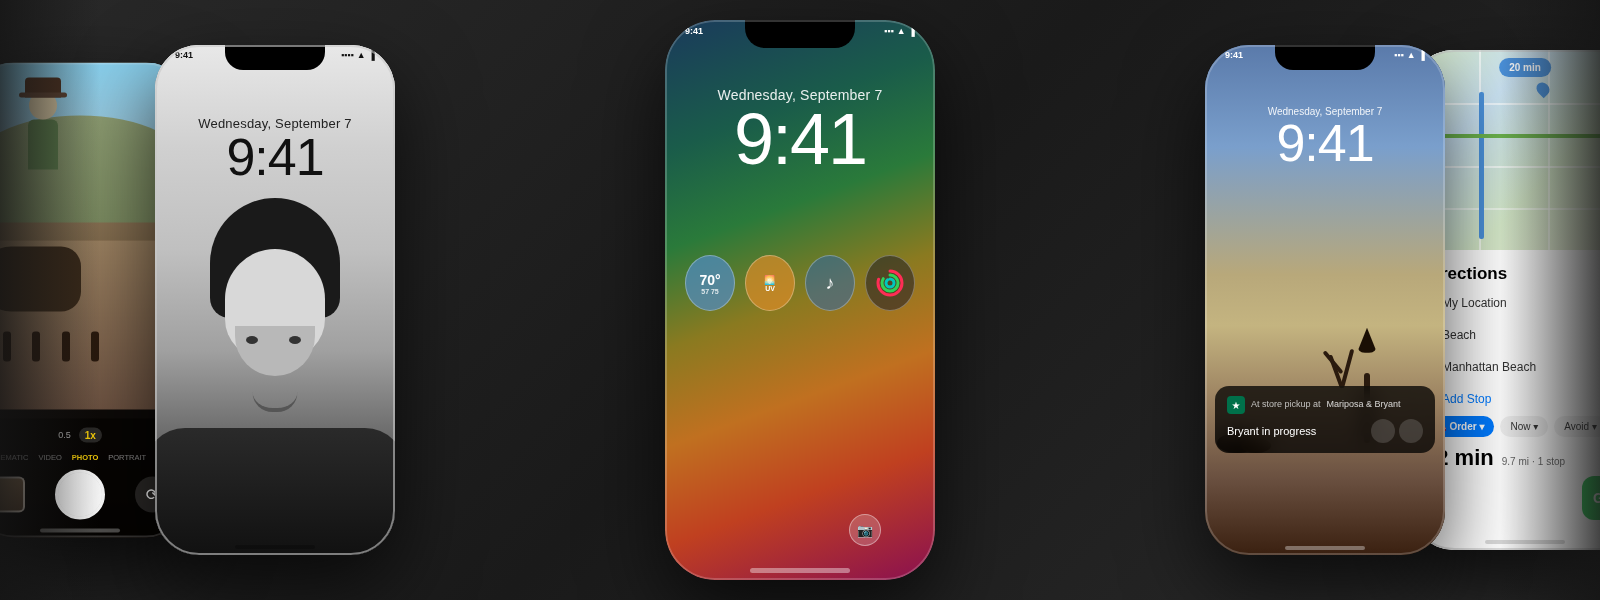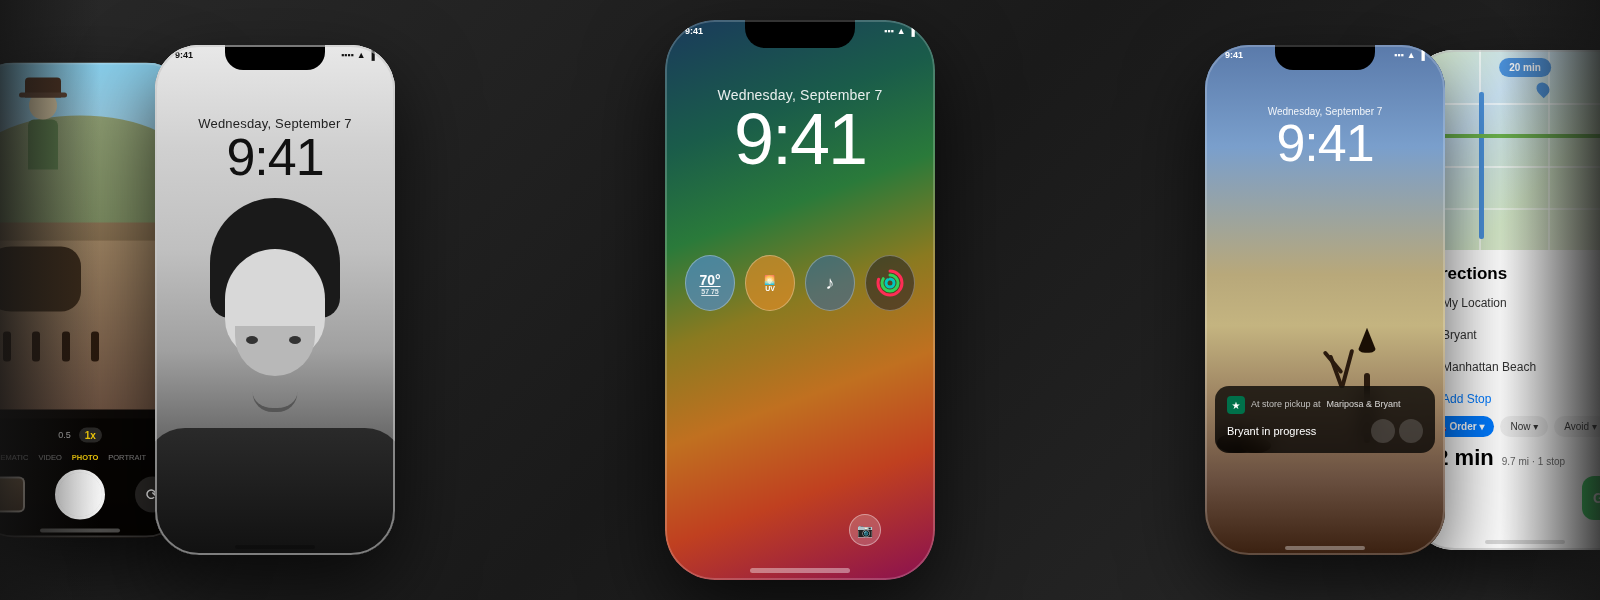--- a/index.html
+++ b/index.html
@@ -257,21 +257,20 @@
       font-size: 9px;
       color: white;
       text-align: center;
       font-weight: 600;
       flex-direction: column;
     }
 
     .widget-weather {
       background: rgba(80,140,200,0.7);
       border: 1.5px solid rgba(255,255,255,0.3);
-      text-decoration: underline;
     }
 
     .widget-uv {
       background: rgba(220,160,40,0.7);
       border: 1.5px solid rgba(255,255,255,0.3);
     }
 
     .widget-music {
       background: rgba(40,100,180,0.5);
       border: 1.5px solid rgba(255,255,255,0.3);
@@ -931,21 +930,21 @@
         <div class="dir-title">Directions</div>
 
         <div class="dir-stop">
           <div class="stop-dot" style="background:#007AFF;"></div>
           <span class="stop-label">My Location</span>
         </div>
         <div class="dir-connector"></div>
 
         <div class="dir-stop">
           <div class="stop-dot" style="background:#FF9500;"></div>
-          <span class="stop-label">Bryant</span>
+          <span class="stop-label">Beach</span>
         </div>
         <div class="dir-connector"></div>
 
         <div class="dir-stop">
           <div class="stop-dot" style="background:#007AFF;"></div>
           <span class="stop-label">Manhattan Beach</span>
         </div>
         <div class="dir-connector"></div>
 
         <div class="dir-stop">

